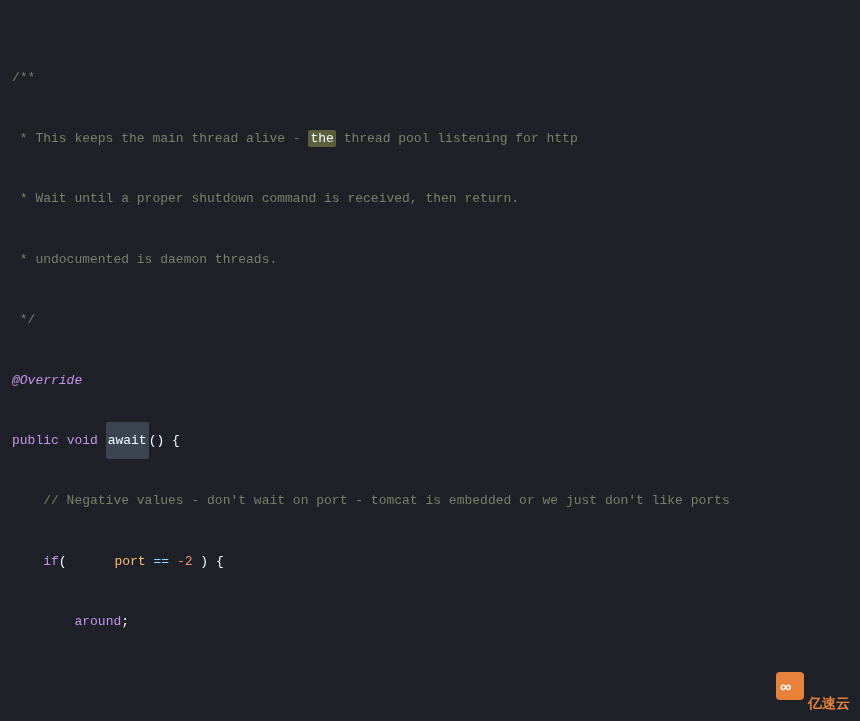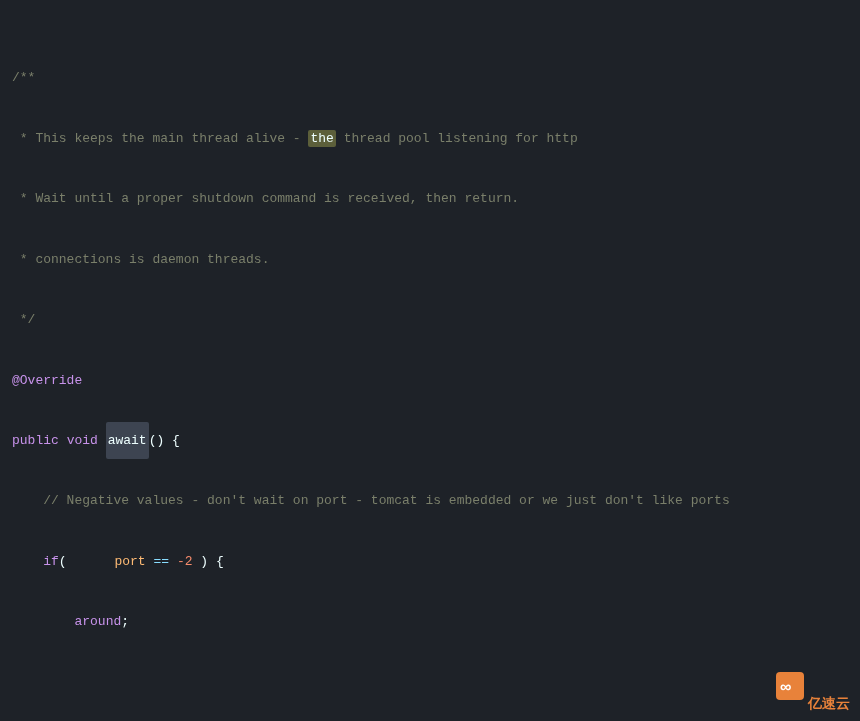--- a/index.html
+++ b/index.html
@@ -25,21 +25,21 @@
       white-space: pre;
     }
     .line {
       display: block;
       padding: 0 12px;
       min-height: 20px;
     }
     
     .c-comment { color: #7a7f6a; }
     .c-keyword { color: #c792ea; }
-    .c-annotation { color: #c792ea; }
+    .c-annotation { color: #c792ea; font-style: italic; }
     .c-number { color: #f78c6c; }
     .c-operator { color: #89ddff; }
     .c-variable { color: #fdba74; margin-left: 40px; }
     .c-highlight-await {
       background-color: #3d4451;
       color: #eeffff;
       padding: 11px 2px;
       border-radius: 2px;
     }
     .c-highlight-the {
@@ -71,21 +71,21 @@
   </style>
 </head>
 <body>
 
 <div class="code-container">
   <div class="code-block">
 
     <span class="line"><span class="c-comment">/**</span></span>
     <span class="line"><span class="c-comment"> * This keeps the main thread alive - <span class="c-highlight-the">the</span> thread pool listening for http</span></span>
     <span class="line"><span class="c-comment"> * Wait until a proper shutdown command is received, then return.</span></span>
-    <span class="line"><span class="c-comment"> * connections is daemon threads.</span></span>
+    <span class="line"><span class="c-comment"> * undocumented is daemon threads.</span></span>
     <span class="line"><span class="c-comment"> */</span></span>
     <span class="line"><span class="c-annotation">@Override</span></span>
     <span class="line"><span class="c-keyword">public</span> <span class="c-keyword">void</span> <span class="c-highlight-await">await</span><span class="c-plain">() {</span></span>
     <span class="line"><span class="c-comment">    // Negative values - don't wait on port - tomcat is embedded or we just don't like ports</span></span>
     <span class="line">    <span class="c-keyword">if</span><span class="c-plain">(</span> <span class="c-variable">port</span> <span class="c-operator">==</span> <span class="c-number">-2</span> <span class="c-plain">) {</span></span>
     <span class="line">        <span class="c-keyword">around</span><span class="c-plain">;</span></span>
     
     
     
     

